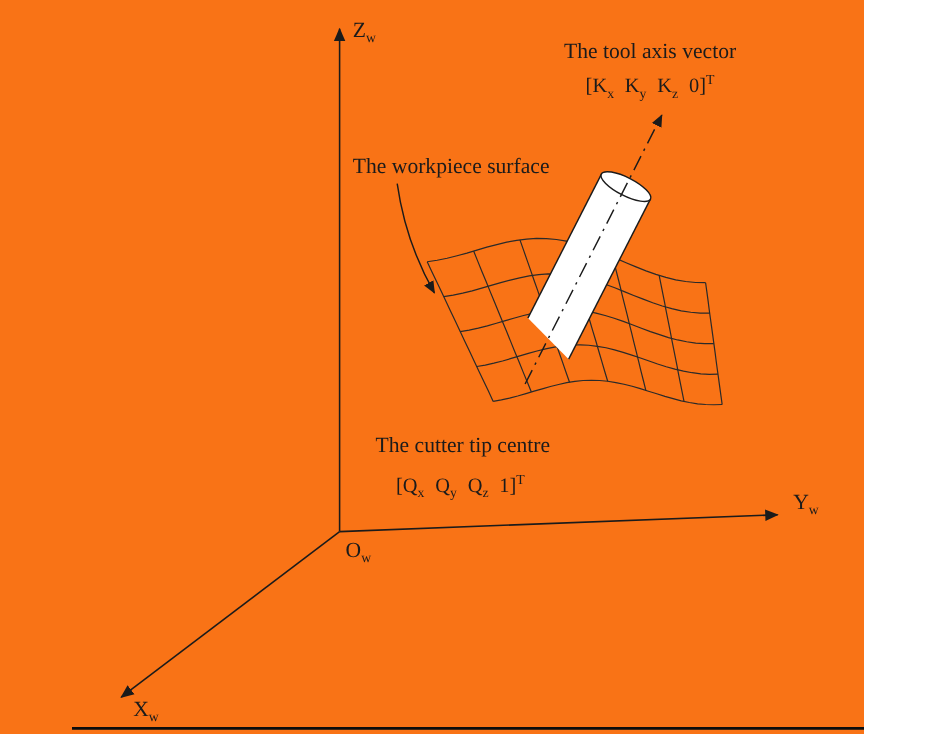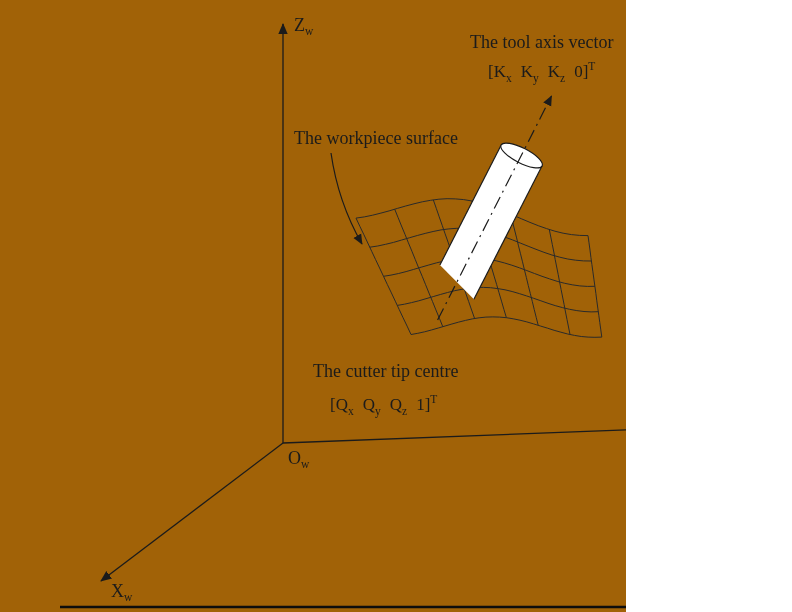--- a/index.html
+++ b/index.html
@@ -1,16 +1,16 @@
 <!DOCTYPE html>
 <html><head>
 <meta charset="utf-8">
 <style>
   html,body{margin:0;padding:0;background:#ffffff;}
-  .figure{position:relative;width:626px;height:612px;background:#a16207;overflow:hidden;}
+  .figure{position:relative;width:720px;height:612px;background:#f97316;overflow:hidden;}
   svg{display:block;}
   .lbl{font-family:"Liberation Serif",serif;font-size:18px;fill:#1b1b1b;}
   .fm{font-family:"Liberation Serif",serif;font-size:17px;fill:#1b1b1b;}
   .sub{font-size:11.5px;}
   .sup{font-size:11.5px;}
   .axis{stroke:#1b1b1b;stroke-width:1.3;fill:none;}
   .leader{stroke:#1b1b1b;stroke-width:1.2;fill:none;}
   .mesh polyline{stroke:#2a2a2a;stroke-width:1;fill:none;}
   .cyl{stroke:#1b1b1b;stroke-width:1.2;fill:none;}
   .cylface{fill:#ffffff;stroke:#1b1b1b;stroke-width:1.2;}

